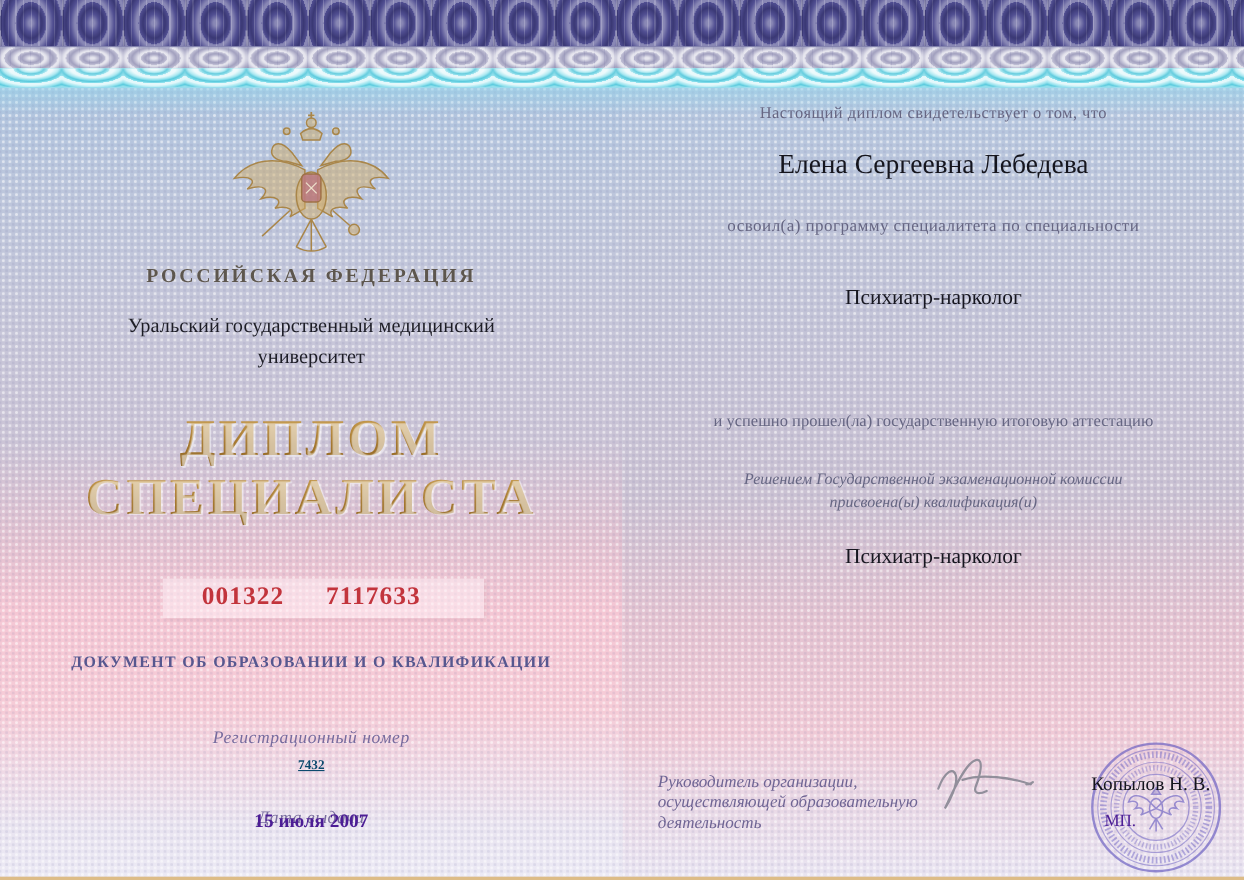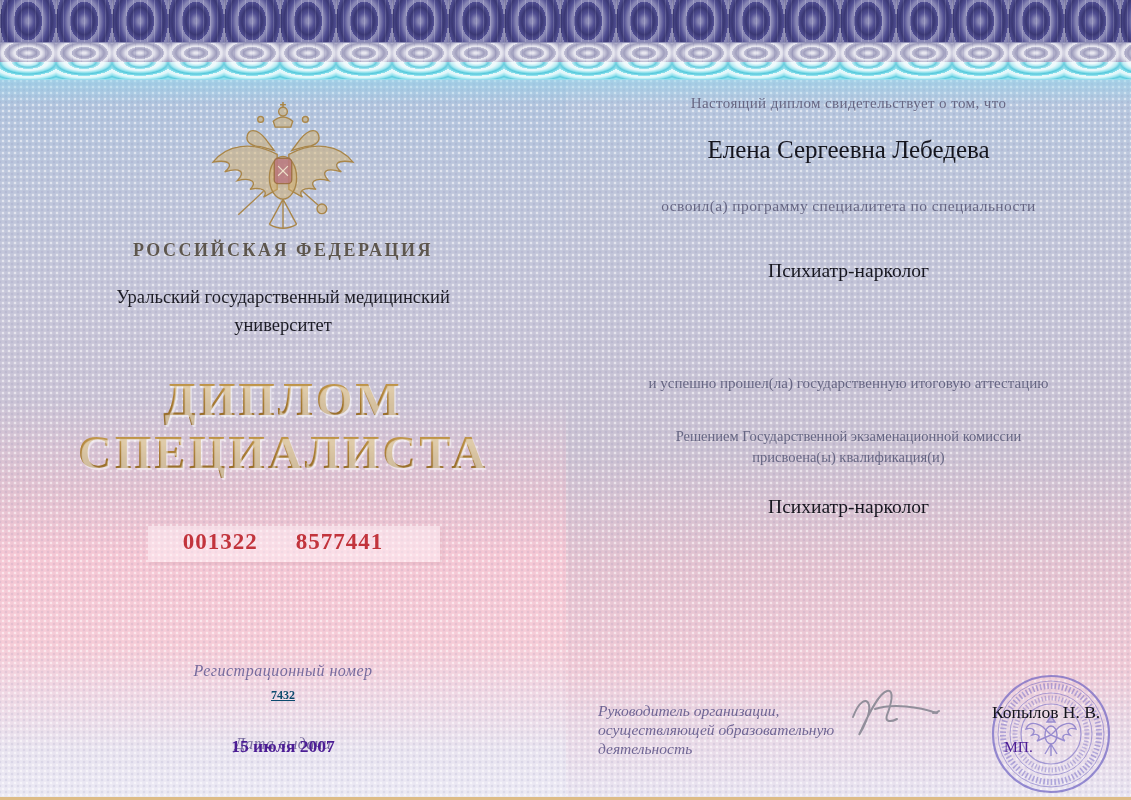--- a/index.html
+++ b/index.html
@@ -103,21 +103,21 @@
   .reg-value{left:0;top:688px;width:566px;font-size:12px;font-weight:bold;color:#0c4a6e;text-decoration:underline;}
   .date-label{left:0;top:713px;width:566px;margin-top:22px;}
   .date-value{left:0;top:736px;width:566px;font-size:17.5px;font-weight:bold;color:#4c1d95;}
   
   .rp{left:566px;width:565px;}
   .statement{top:95px;font-size:15px;color:#666683;letter-spacing:0.4px;}
   .holder{top:136px;font-size:25px;color:#15151d;}
   .program{top:197px;font-size:15.5px;color:#666683;letter-spacing:0.4px;}
   .specialty{top:260px;font-size:19.5px;color:#16161f;}
   .attestation{top:375px;font-size:15px;color:#666683;}
-  .commission{top:426px;font-size:14.5px;line-height:1.45;color:#666683;}
+  .commission{top:426px;font-size:14.5px;line-height:1.45;color:#666683;font-style:italic;}
   .qualification{top:496px;font-size:19.5px;color:#16161f;}
   .head-block{
     left:598px;top:685px;width:300px;text-align:left;
     font-style:italic;color:#6f6594;font-size:15.5px;line-height:1.24;margin-top:16px;
   }
   .head-name{
     left:992px;top:702px;width:120px;text-align:left;
     font-size:17.5px;color:#14141c;z-index:6;
   }
   .seal-mark{
@@ -180,23 +180,24 @@
   <div class="abs center university">
     <div>Уральский государственный медицинский</div>
     <div>университет</div>
   </div>
 
   <div class="abs center dip-title dip1">ДИПЛОМ</div>
   <div class="abs center dip-title dip2">СПЕЦИАЛИСТА</div>
 
   <div class="abs num-band"></div>
   <div class="abs center numbers">
-    <span>001322</span><span class="gap"></span><span>8577441</span>
-  </div>
-
+    <span>001322</span><span class="gap"></span><span>7117633</span>
+  </div>
+
+  <div class="abs center doc-caption">ДОКУМЕНТ ОБ ОБРАЗОВАНИИ И О КВАЛИФИКАЦИИ</div>
 
   <div class="abs center small-label reg-label">Регистрационный номер</div>
   <div class="abs center reg-value">7432</div>
 
   <div class="abs center small-label date-label">Дата выдачи</div>
   <div class="abs center date-value">15 июля 2007</div>
 
   <div class="abs rp center statement" style="width:565px;">Настоящий диплом свидетельствует о том, что</div>
 
   <div class="abs rp center holder" style="width:565px;">Елена Сергеевна Лебедева</div>

